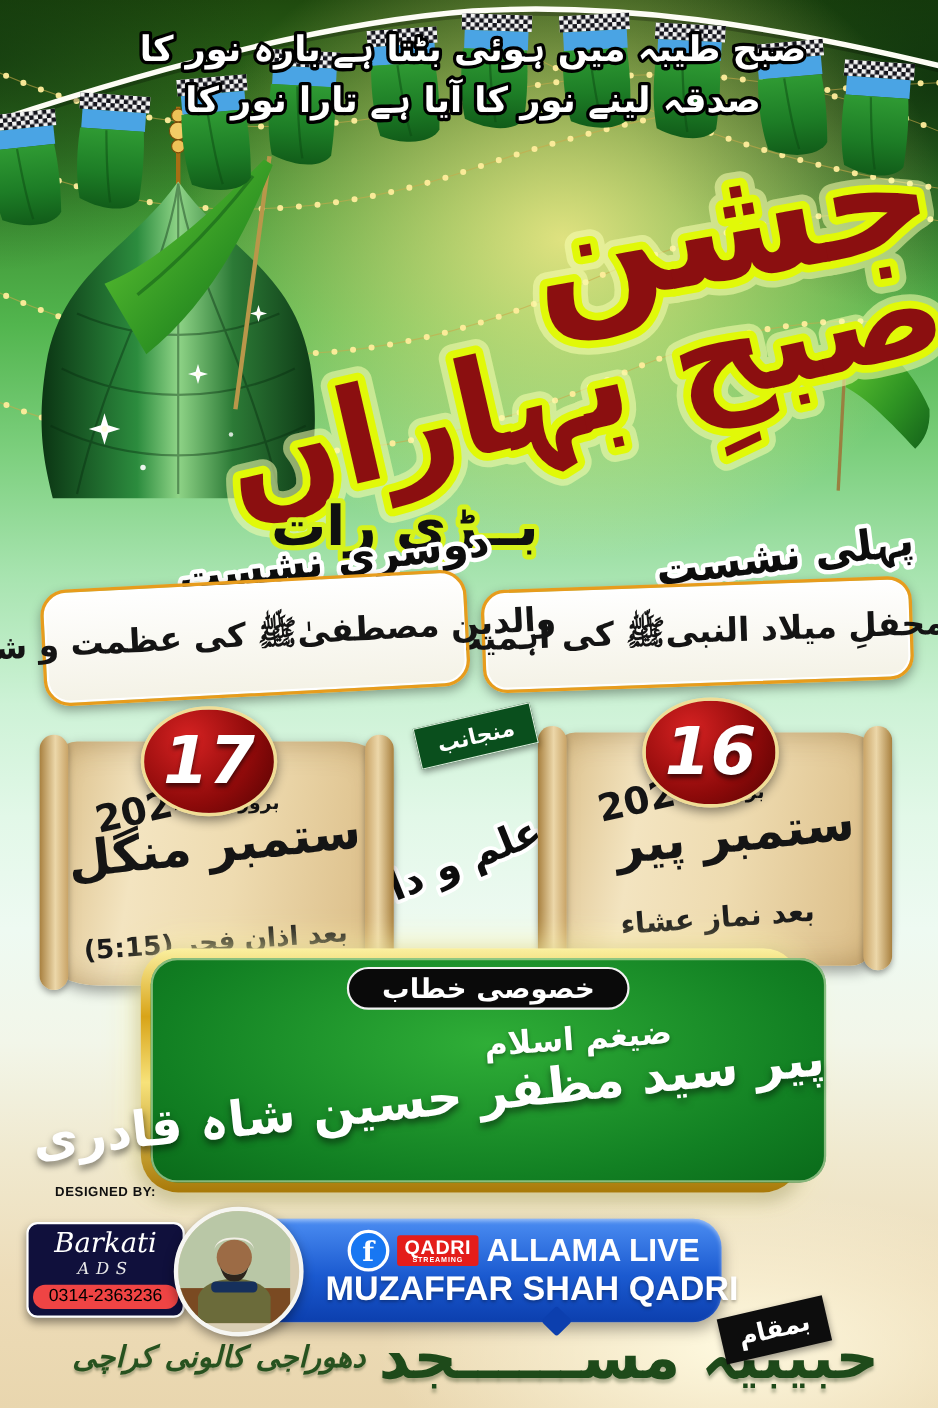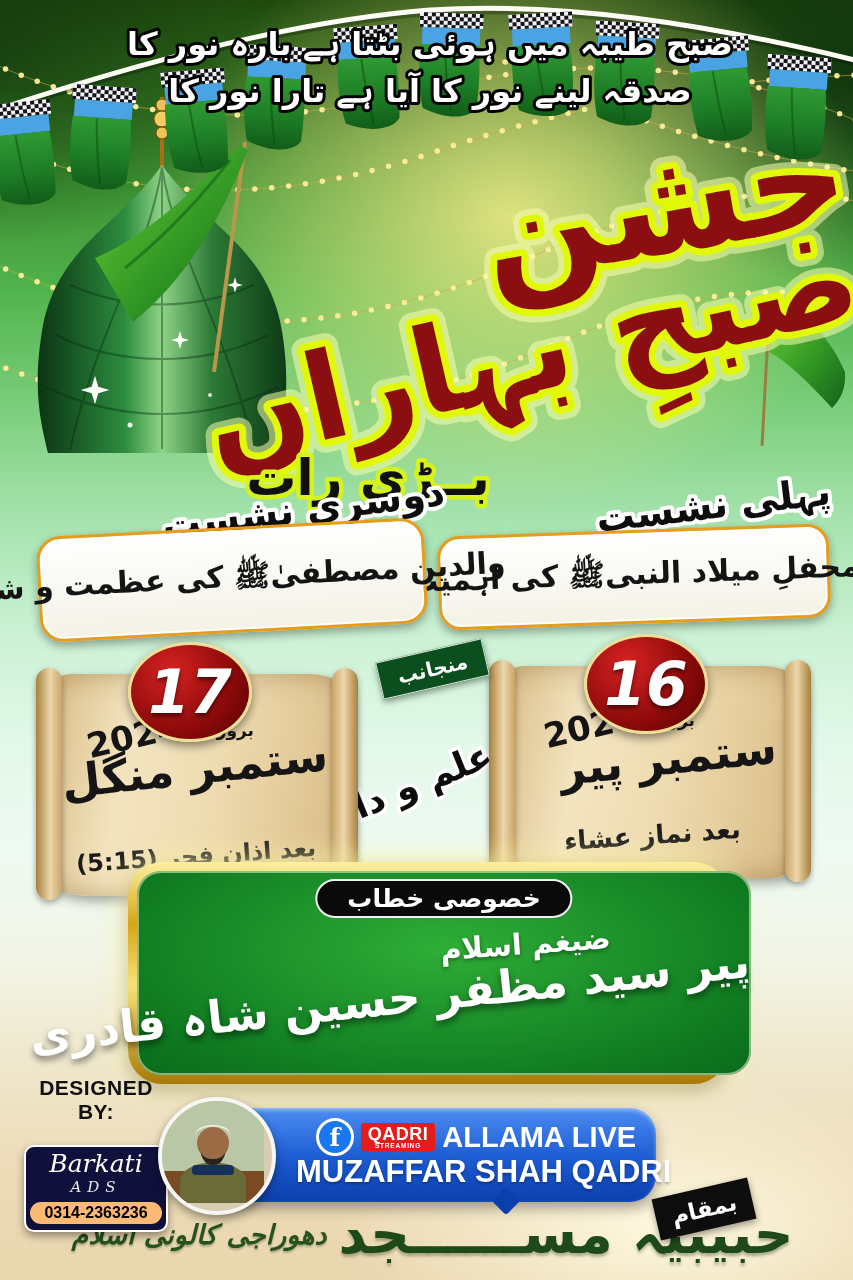--- a/index.html
+++ b/index.html
@@ -75,28 +75,28 @@
     padding:3px 30px;font-size:25px;font-weight:bold;direction:rtl;white-space:nowrap;}
   .honorific{position:absolute;right:140px;top:56px;color:#fff;font-size:29px;font-weight:bold;
     direction:rtl;transform:rotate(-4deg);text-shadow:0 2px 4px rgba(0,0,0,.4);}
   .speaker-name-ur{position:absolute;left:0;right:0;top:96px;text-align:center;color:#fff;
     font-size:45px;font-weight:bold;direction:rtl;white-space:nowrap;transform:rotate(-6deg);
     text-shadow:0 4px 7px rgba(0,0,0,.5);}
 
   
   .designer{position:absolute;left:24px;top:1076px;width:144px;z-index:6;text-align:center;
     font-family:"Liberation Sans",sans-serif;}
-  .designer .dlabel{font-size:21px;font-weight:bold;color:#101010;letter-spacing:.5px;}
+  .designer .dlabel{font-size:12px;font-weight:bold;color:#101010;letter-spacing:.5px;}
   .designer .dbox{margin-top:21px;background:#10103c;border:2px solid #fff;border-radius:10px;
     padding:4px 4px 6px;box-shadow:0 4px 8px rgba(0,0,0,.4);}
   .designer .brand{font-family:"DejaVu Serif",serif;font-style:italic;font-size:25px;color:#fff;line-height:1;}
   .designer .brand-sub{font-family:"DejaVu Serif",serif;font-style:italic;font-size:15px;color:#e9e9e9;
     letter-spacing:6px;margin-top:2px;}
-  .designer .phone{margin:6px auto 0;background:#fdba74;border-radius:12px;padding:2px 4px;
-    font-size:16px;font-weight:bold;color:#000;}
+  .designer .phone{margin:6px auto 0;background:#ef4444;border-radius:12px;padding:2px 4px;
+    font-size:16px;font-weight:normal;color:#000;}
 
   
   .live-banner{position:absolute;left:196px;top:1108px;width:460px;height:94px;z-index:6;
     background:linear-gradient(180deg,#4b8df2,#1b5ad0 55%,#0c3fae);border-radius:26px;
     box-shadow:0 6px 14px rgba(0,0,0,.35), inset 0 2px 4px rgba(255,255,255,.45);}
   .live-banner .tail{position:absolute;left:300px;bottom:-9px;width:20px;height:20px;
     background:#0c3fae;transform:rotate(45deg);border-radius:3px;}
   .photo-ring{position:absolute;left:-38px;top:-11px;width:110px;height:110px;border-radius:50%;
     background:#d8cdb2;border:4px solid #f6f6f2;overflow:hidden;box-shadow:0 4px 10px rgba(0,0,0,.4);}
   .live-row{position:absolute;left:112px;top:10px;width:336px;display:flex;align-items:center;
@@ -329,15 +329,15 @@
         <div class="st">STREAMING</div>
       </div>
       <span class="live-name1">ALLAMA LIVE</span>
     </div>
     <div class="live-name2">MUZAFFAR SHAH QADRI</div>
   </div>
 
   <div class="venue-tag">بمقام</div>
   <div class="venue-row">
     <span class="venue-name">حبیبیہ مســــــجد</span>
-    <span class="venue-area">دھوراجی کالونی اسلام</span>
+    <span class="venue-area">دھوراجی کالونی کراچی</span>
   </div>
 </div>
 
 </body></html>

